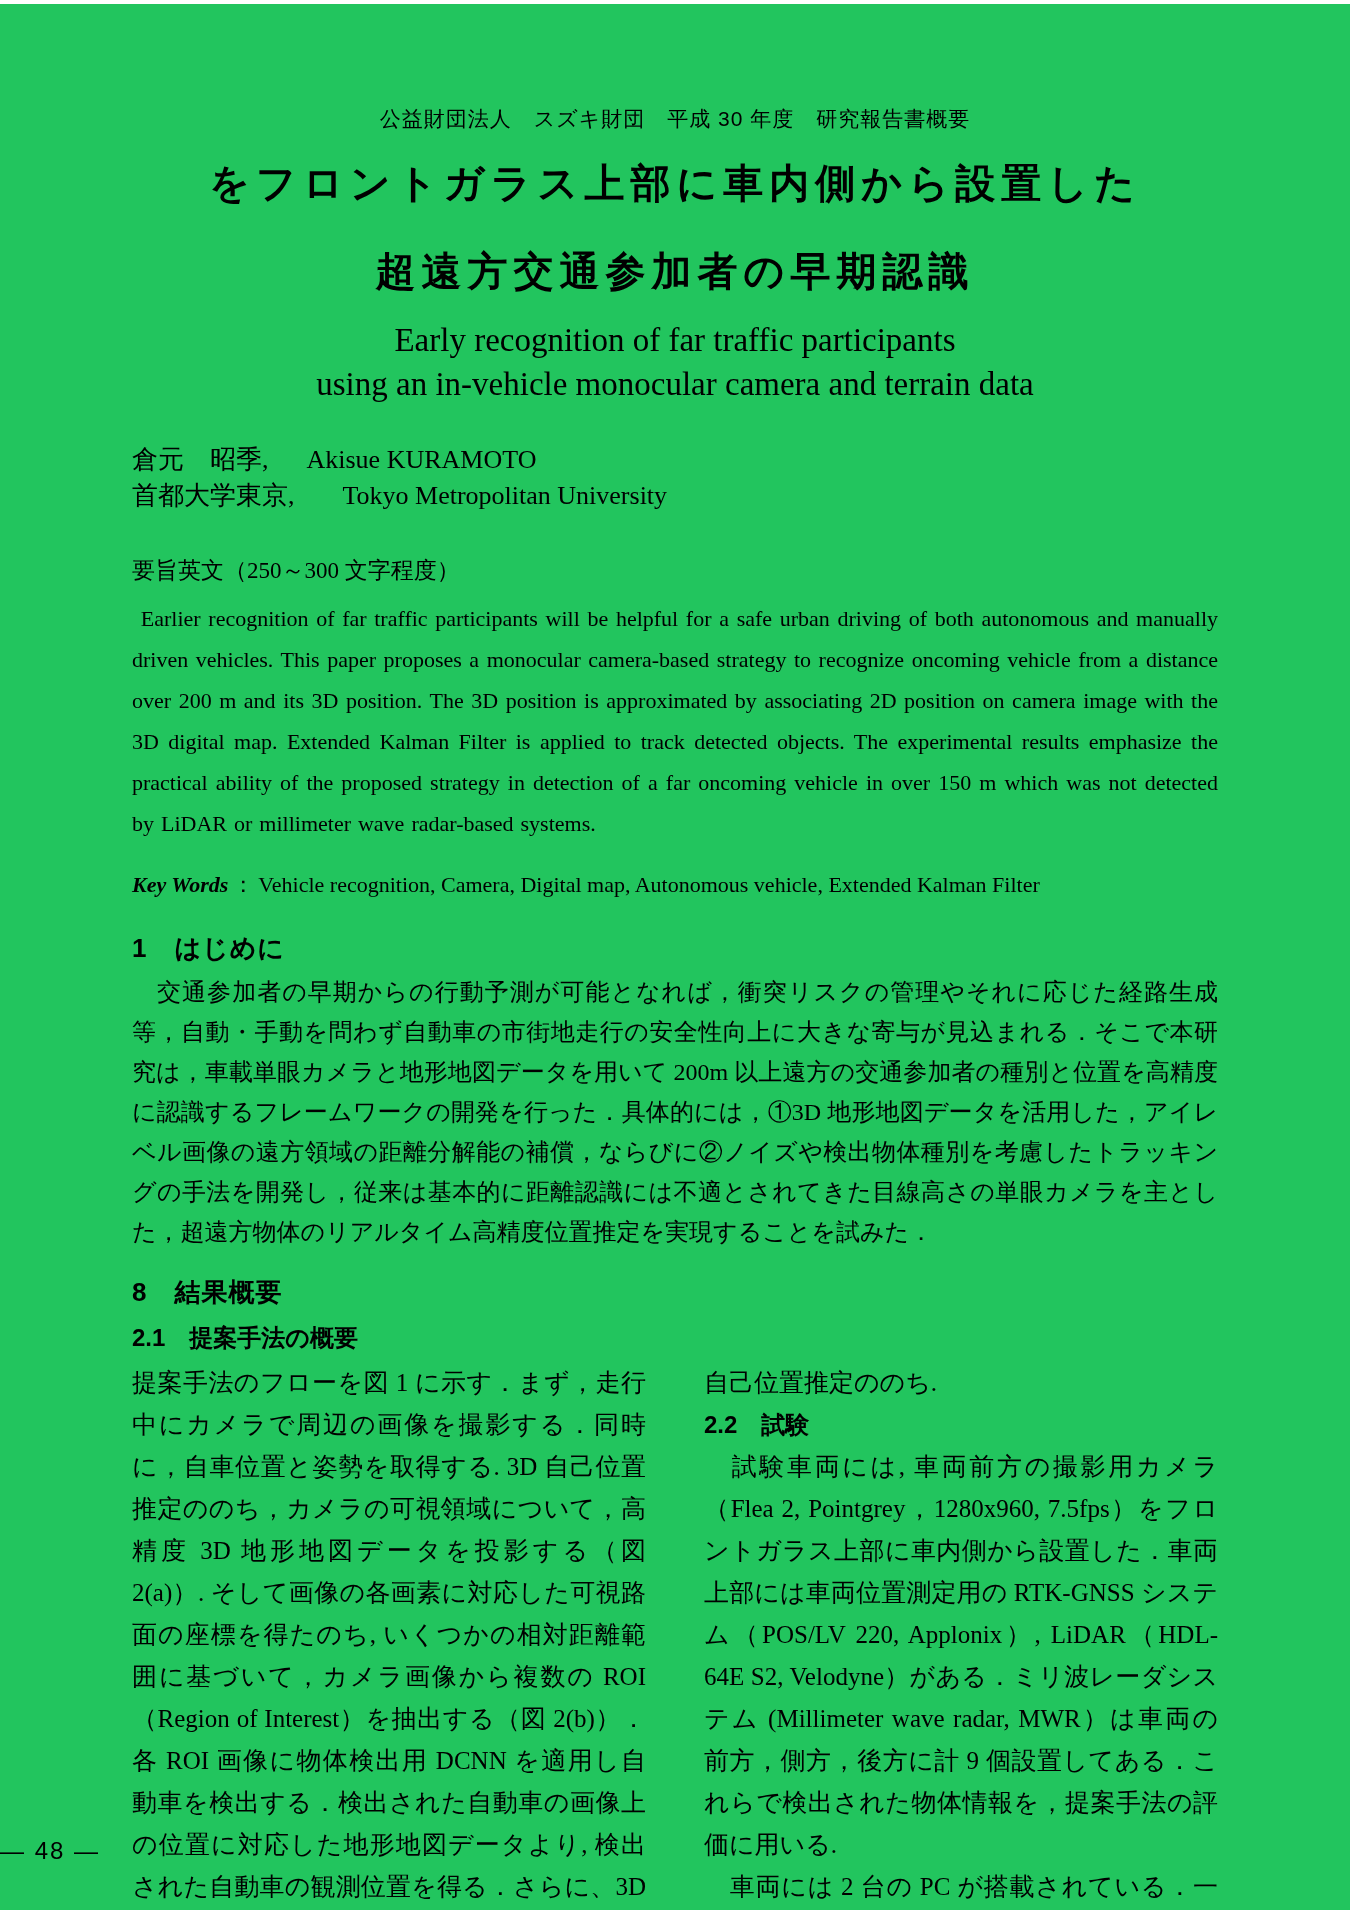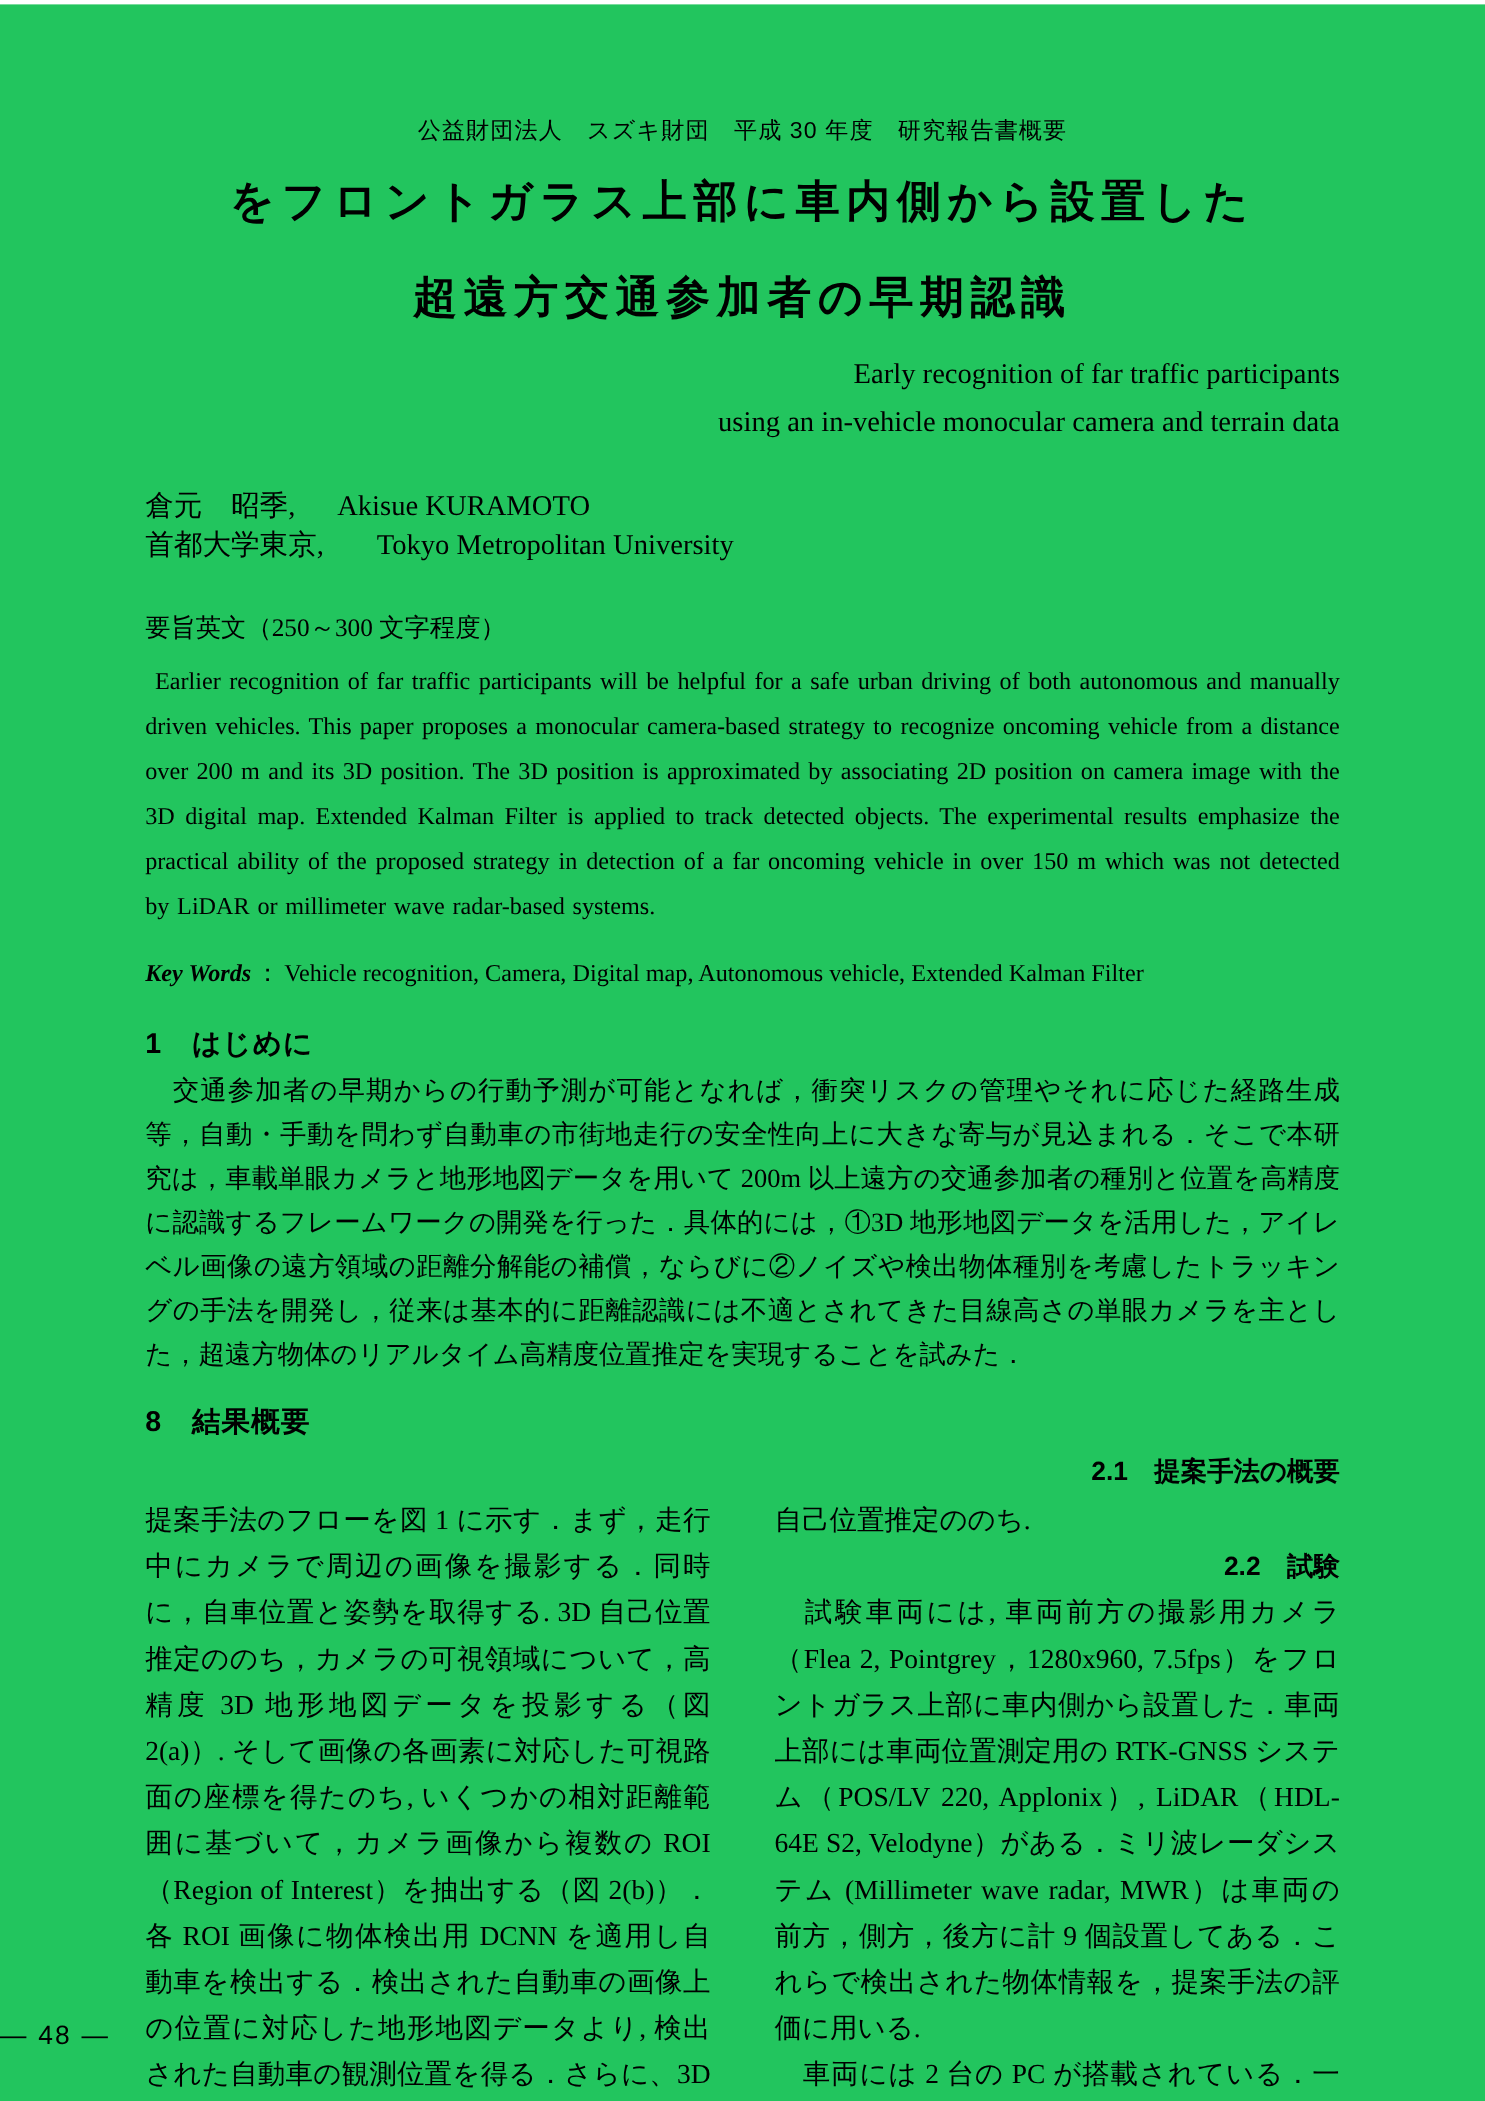--- a/index.html
+++ b/index.html
@@ -32,22 +32,22 @@
     font-family: "Liberation Sans", "DejaVu Sans", sans-serif;
     font-weight: 600;
     font-size: 40px;
     letter-spacing: 6px;
     line-height: 50px;
   }
   .title-ja .title-line { display: block; }
   .title-ja .title-line + .title-line { margin-top: 38px; }
   .title-en {
     margin-top: 22px;
-    text-align: right;
-    font-size: 26px;
+    text-align: center;
+    font-size: 33px;
     line-height: 44px;
     font-weight: 400;
   }
   .title-en span { display: block; }
   .authors {
     margin-top: 36px;
     font-size: 26px;
     line-height: 36px;
   }
   .authors .en { margin-left: 38px; }
@@ -86,21 +86,20 @@
     font-size: 24px;
     line-height: 40px;
     text-align: justify;
   }
   .subsec-heading {
     margin: 10px 0 0 0;
     font-family: "Liberation Sans", "DejaVu Sans", sans-serif;
     font-weight: 600;
     font-size: 24px;
     line-height: 36px;
-    text-align: right;
   }
   .columns {
     margin-top: 6px;
     display: flex;
     gap: 58px;
   }
   .col { flex: 1 1 0; min-width: 0; }
   .col-text {
     margin: 0;
     font-size: 25px;

